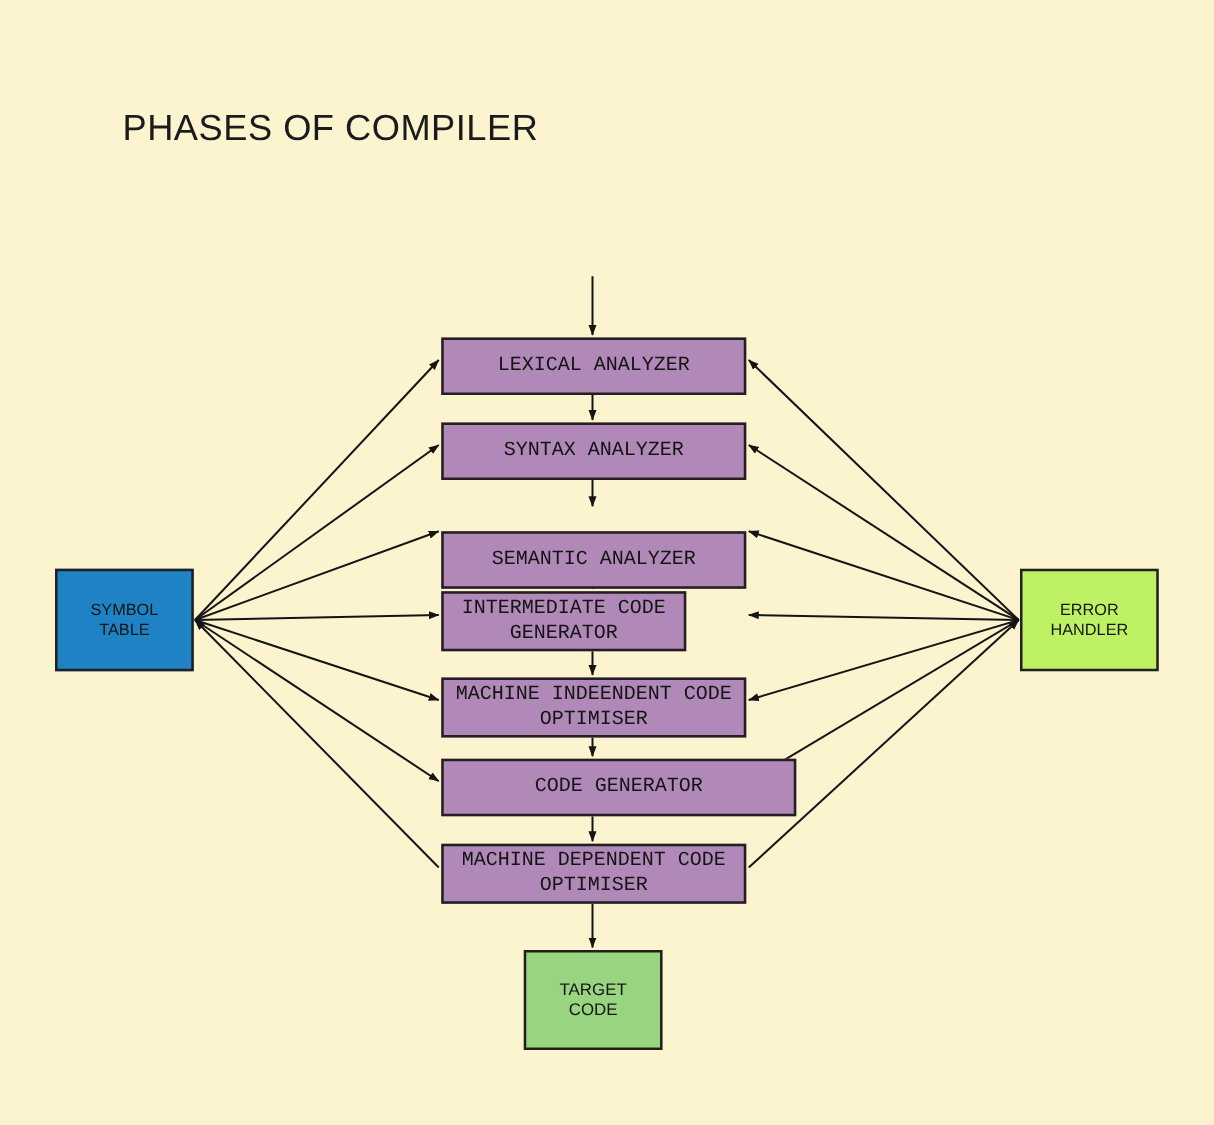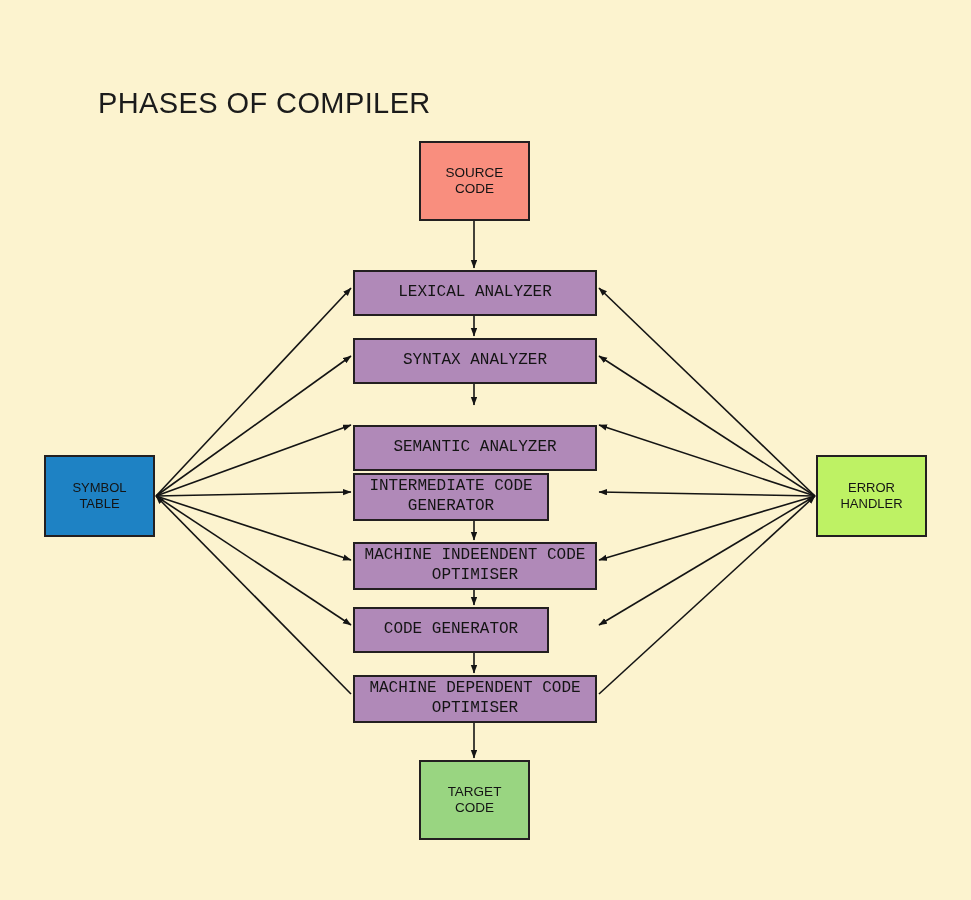--- a/index.html
+++ b/index.html
@@ -112,24 +112,20 @@
         <line x1="815" y1="496" x2="599" y2="288" stroke="#141414" stroke-width="1.6" marker-end="url(#arrowhead)"></line>
         <line x1="815" y1="496" x2="599" y2="356" stroke="#141414" stroke-width="1.6" marker-end="url(#arrowhead)"></line>
         <line x1="815" y1="496" x2="599" y2="425" stroke="#141414" stroke-width="1.6" marker-end="url(#arrowhead)"></line>
         <line x1="815" y1="496" x2="599" y2="492" stroke="#141414" stroke-width="1.6" marker-end="url(#arrowhead)"></line>
         <line x1="815" y1="496" x2="599" y2="560" stroke="#141414" stroke-width="1.6" marker-end="url(#arrowhead)"></line>
         <line x1="815" y1="496" x2="599" y2="625" stroke="#141414" stroke-width="1.6" marker-end="url(#arrowhead)"></line>
         <line x1="599" y1="694" x2="815" y2="496" stroke="#141414" stroke-width="1.6" marker-end="url(#arrowhead)"></line>
       </g>
   </svg>
 
-  <div class="node io-source" id="node-source" style="left: 419px; top: 141px; width: 111px; height: 80px;">
-    <span class="node-label">SOURCE
-CODE</span>
-  </div>
 
   <div class="node side-symbol" id="node-symbol" style="left: 44px; top: 455px; width: 111px; height: 82px;">
     <span class="node-label">SYMBOL
 TABLE</span>
   </div>
 
   <div class="node io-target" id="node-target" style="left: 419px; top: 760px; width: 111px; height: 80px;">
     <span class="node-label">TARGET CODE</span>
   </div>
 
@@ -149,21 +145,21 @@
         <span class="node-label">SEMANTIC ANALYZER</span>
       </div>
       <div class="node phase" style="left: 353px; top: 473px; width: 196px; height: 48px;">
         <span class="node-label">INTERMEDIATE CODE
 GENERATOR</span>
       </div>
       <div class="node phase" style="left: 353px; top: 542px; width: 244px; height: 48px;">
         <span class="node-label">MACHINE INDEENDENT CODE
 OPTIMISER</span>
       </div>
-      <div class="node phase" style="left: 353px; top: 607px; width: 196px; height: 46px;">
+      <div class="node phase" style="left: 353px; top: 607px; width: 284px; height: 46px;">
         <span class="node-label">CODE GENERATOR</span>
       </div>
       <div class="node phase" style="left: 353px; top: 675px; width: 244px; height: 48px;">
         <span class="node-label">MACHINE DEPENDENT CODE
 OPTIMISER</span>
       </div>
     </div>
 
 </div>
 

